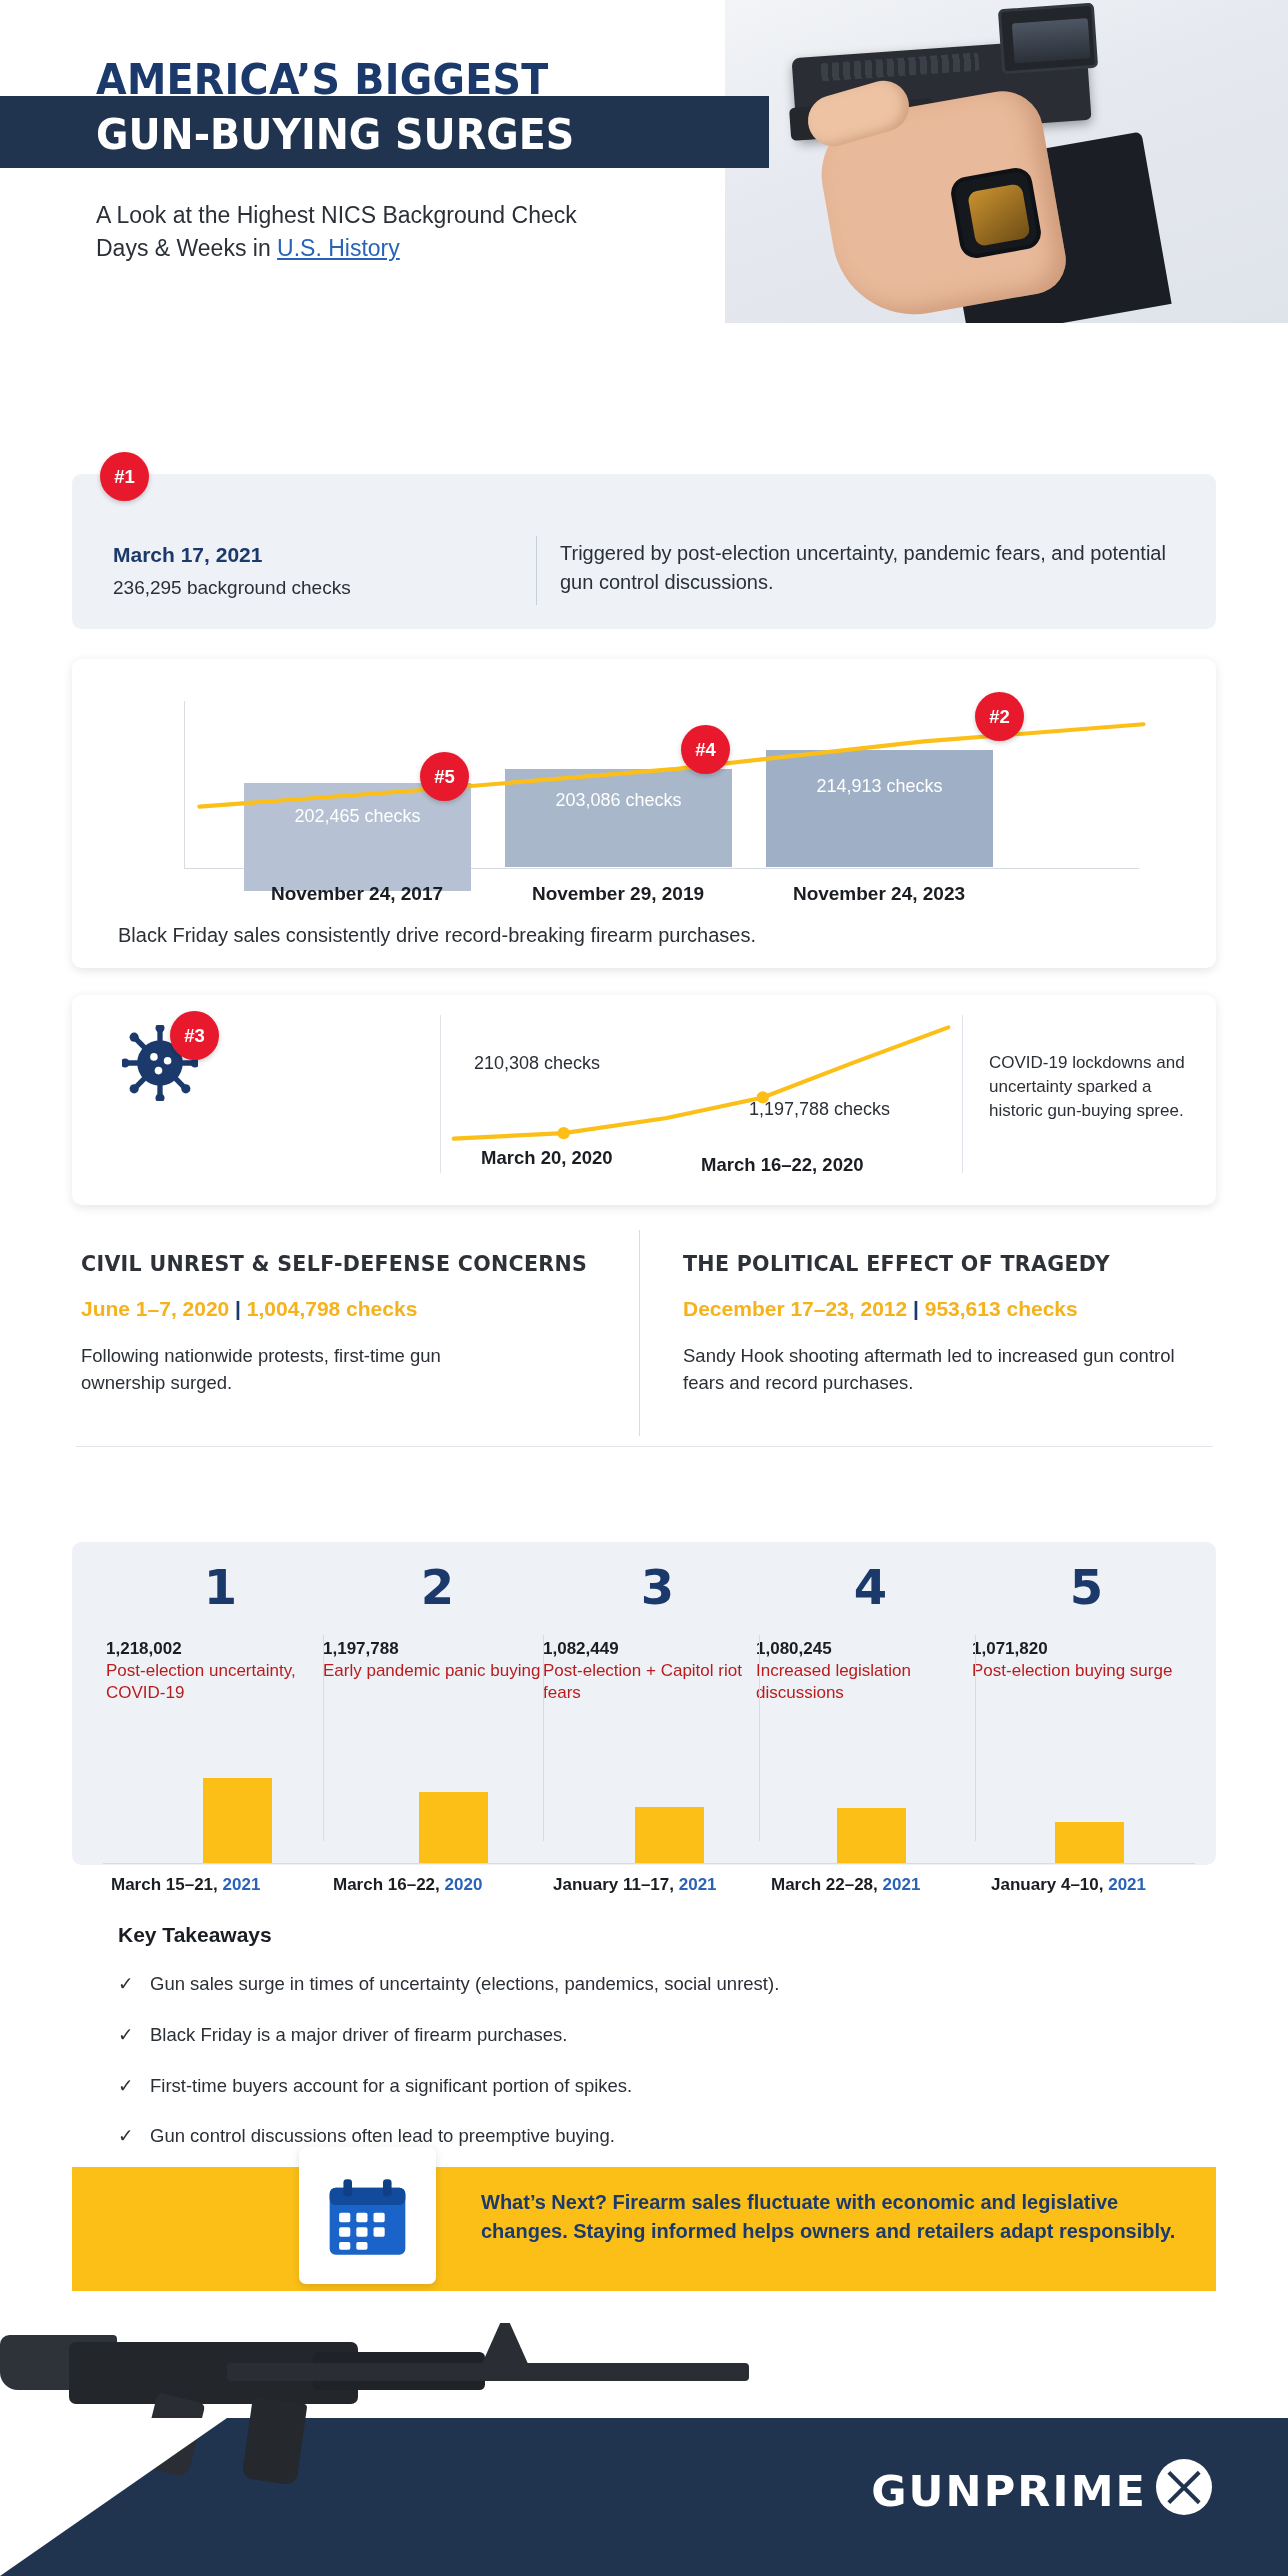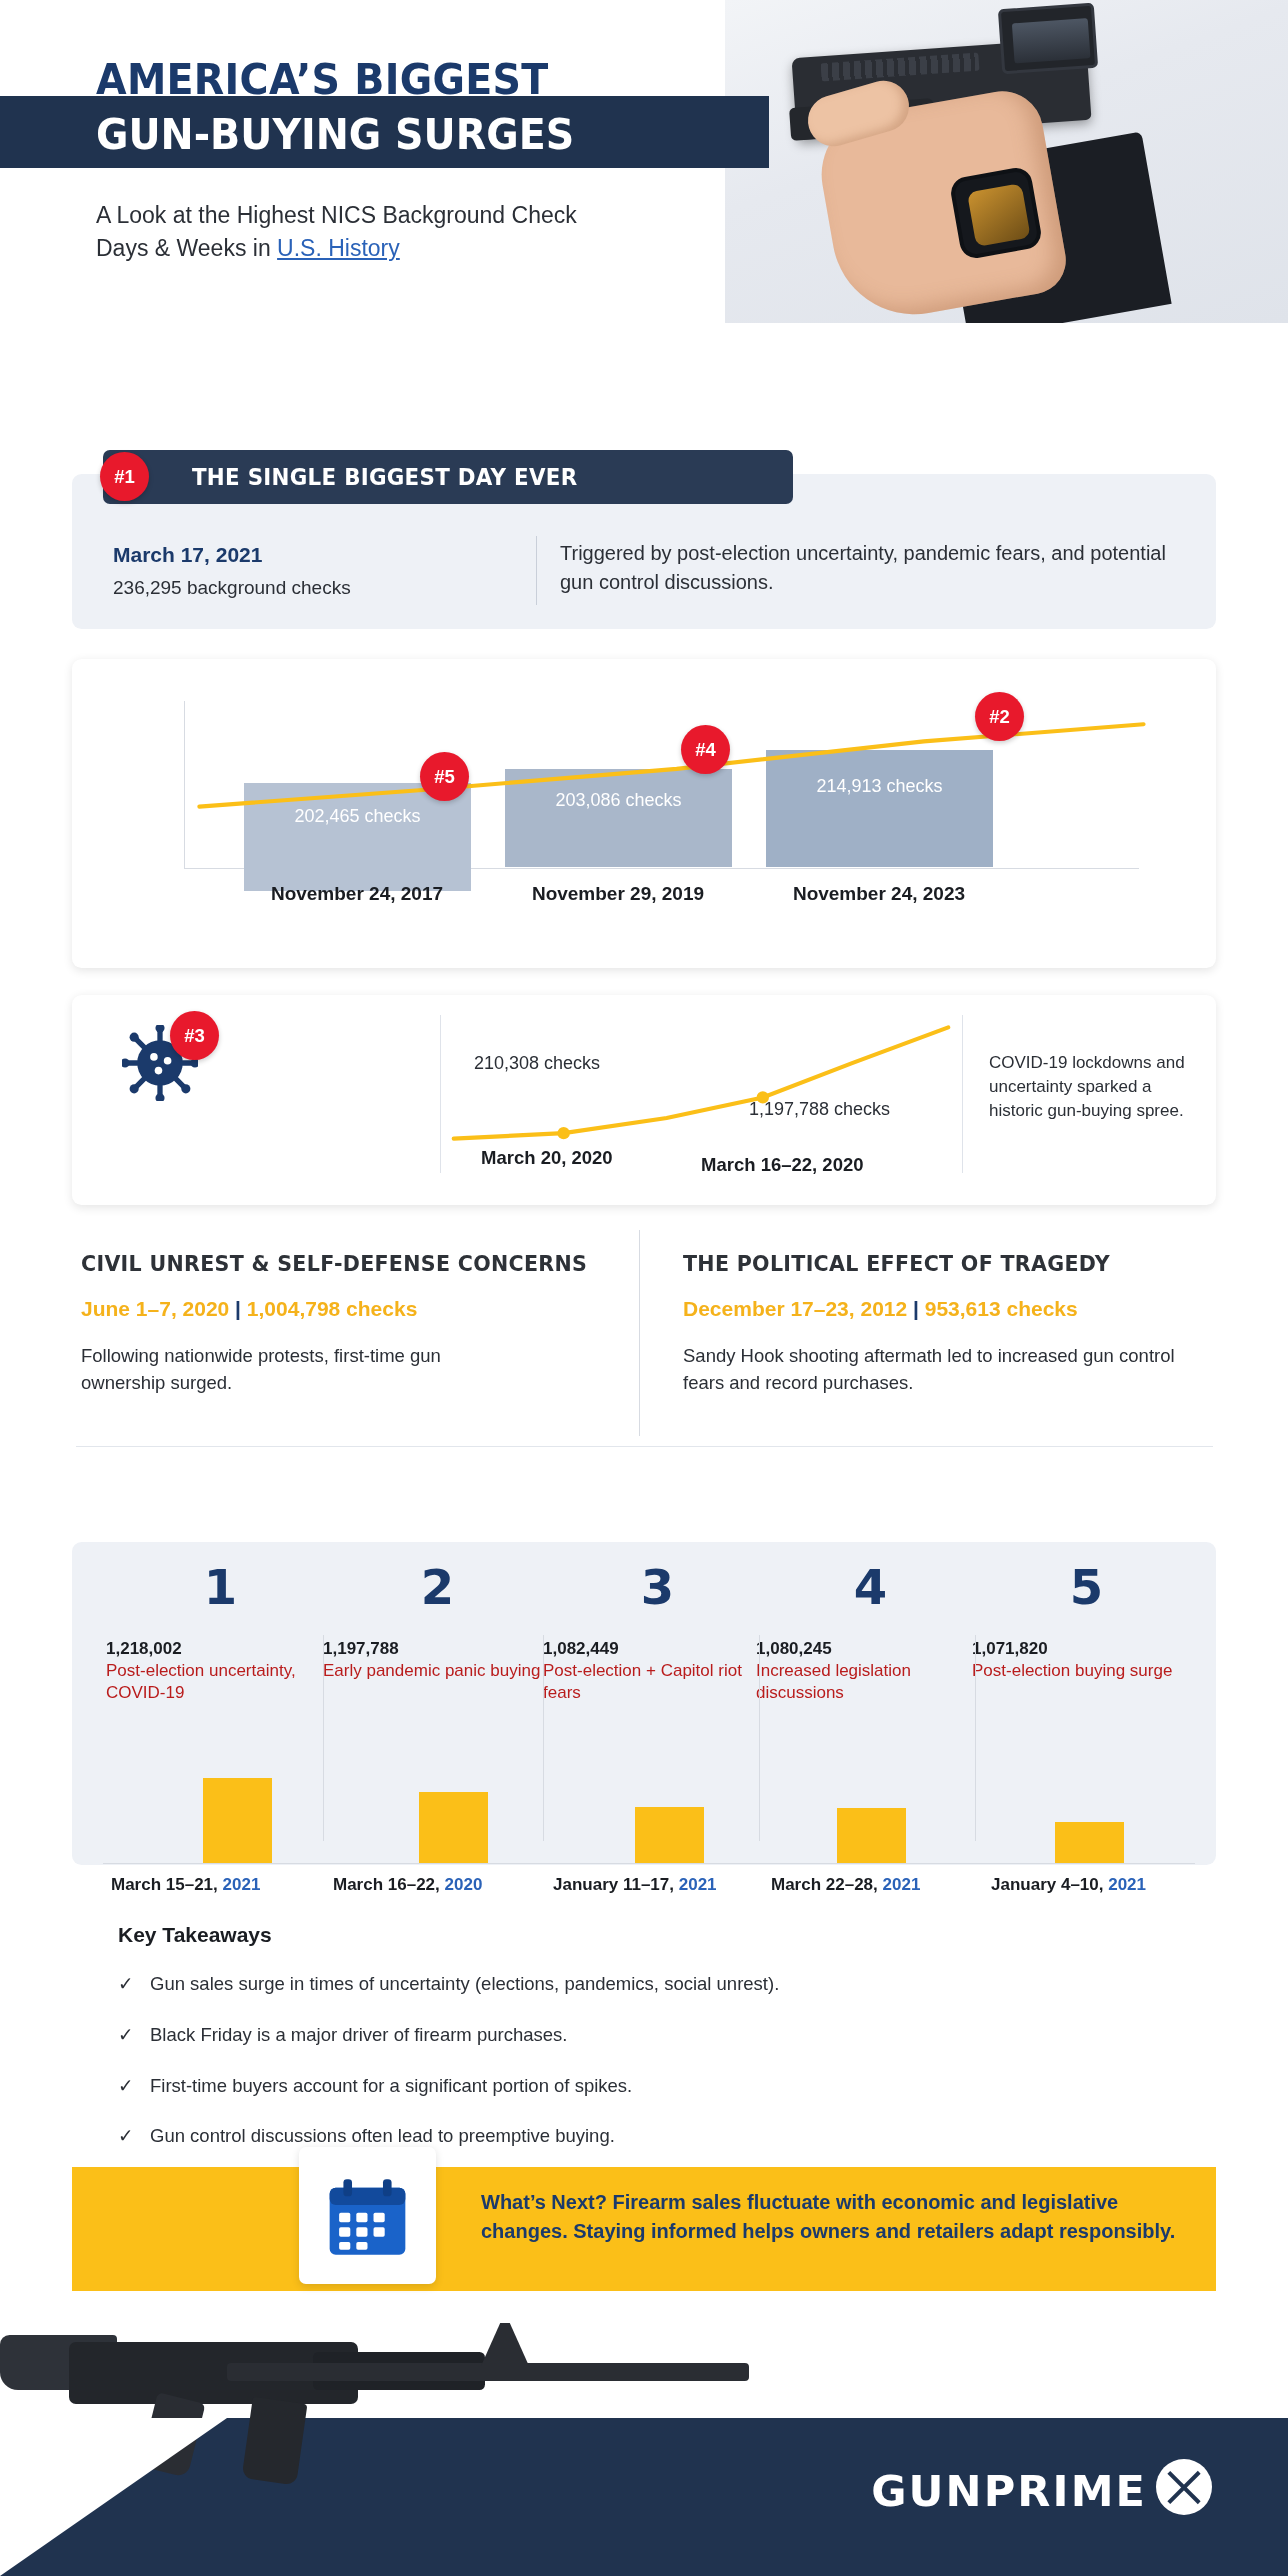--- a/index.html
+++ b/index.html
@@ -263,23 +263,20 @@
     <div class="title-band"></div>
     <div class="title-top">AMERICA’S BIGGEST</div>
     <div class="title-bottom">GUN-BUYING SURGES</div>
     <div class="subtitle">
       <span>A Look at the Highest NICS Background Check</span><br>
       <span>Days &amp; Weeks in </span><u>U.S. History</u>
     </div>
   </div>
 
   <div class="sec1"></div>
-  <div class="bar-dark">
-    <span>THE SINGLE BIGGEST DAY EVER</span>
-  </div>
   <div class="badge" style="left:100px; top:452px;">#1</div>
   <div class="s1-date">March 17, 2021</div>
   <div class="s1-checks">236,295 background checks</div>
   <div class="s1-div"></div>
   <div class="s1-desc">Triggered by post-election uncertainty, pandemic fears, and potential gun control discussions.</div>
 
   <div class="sec2"></div>
   <div class="bf-axis-y"></div>
   <div class="bf-axis-x"></div>
 
@@ -297,20 +294,21 @@
     <polyline points="185,215 520,190 880,160 1240,120 1560,95" fill="none" stroke="#fbbf18" stroke-width="6" stroke-linecap="round"></polyline>
   </svg>
 
   <div class="badge" style="left:420px; top:752px;">#5</div>
   <div class="badge" style="left:681px; top:725px;">#4</div>
   <div class="badge" style="left:975px; top:692px;">#2</div>
 
   <div class="bf-date" style="left:206px; width:302px;">November 24, 2017</div>
   <div class="bf-date" style="left:467px; width:302px;">November 29, 2019</div>
   <div class="bf-date" style="left:728px; width:302px;">November 24, 2023</div>
+  <div class="bf-note">Black Friday sales consistently drive record-breaking firearm purchases.</div>
 
   <div class="sec3"></div>
   <svg class="virus" viewBox="0 0 100 100">
     <g fill="#1b3a6b">
       <circle cx="50" cy="50" r="30"></circle>
       <g stroke="#1b3a6b" stroke-width="7" stroke-linecap="round">
         <line x1="50" y1="20" x2="50" y2="4"></line>
           <line x1="50" y1="80" x2="50" y2="96"></line>
         <line x1="20" y1="50" x2="4" y2="50"></line>
           <line x1="80" y1="50" x2="96" y2="50"></line>

